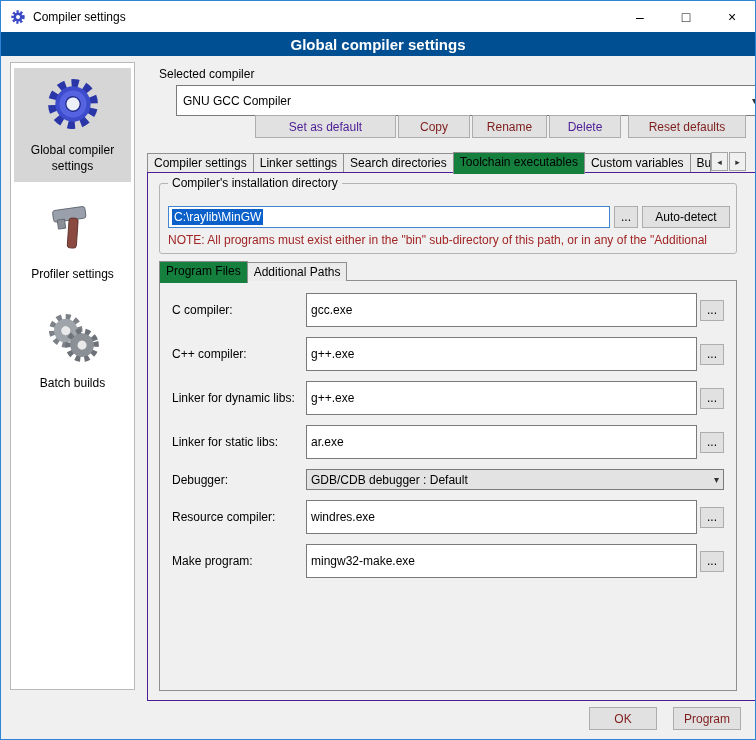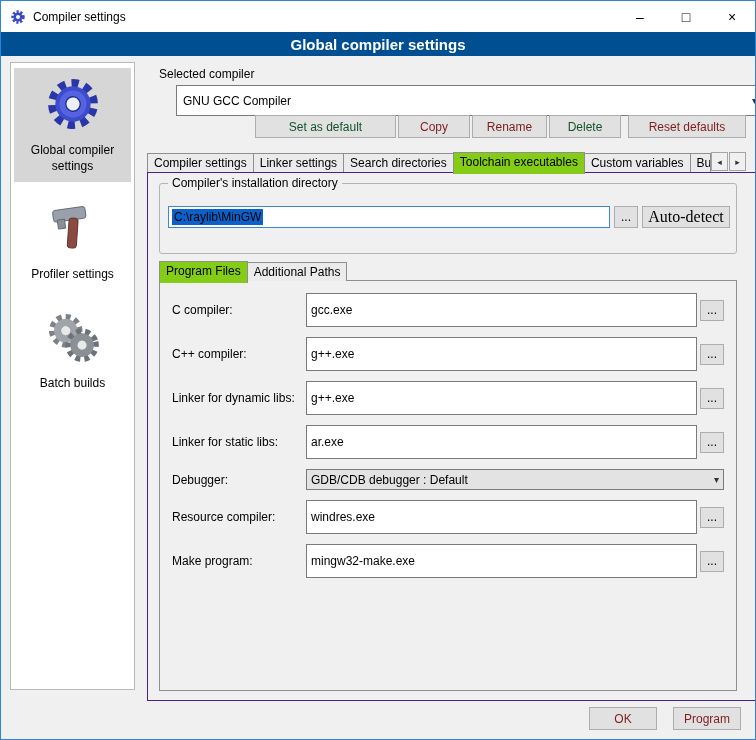--- a/index.html
+++ b/index.html
@@ -25,45 +25,45 @@
   .side-label { margin-top: 7px; line-height: 1.3; }
 
   
   .sec-label { position: absolute; left: 158px; top: 66px; }
   .combo { border: 1px solid #7a7a7a; background: #fff; display: flex; align-items: center; padding: 0 6px; cursor: pointer; }
   .combo .chev { margin-left: auto; color: #333; font-size: 10px; line-height: 1; }
   .compiler-combo { position: absolute; left: 175px; top: 84px; width: 588px; height: 31px; }
 
   .btnrow { position: absolute; left: 157px; top: 114px; width: 588px; height: 23px; display: flex; gap: 2px; }
   .btn { height: 23px; background: #e1e1e1; border: 1px solid #adadad; font-family: inherit; font-size: 12px; padding: 0 10px; cursor: pointer; color: #7f1d1d; }
-  .btn.disabled { color: #14532d; cursor: default; }
+  .btn.disabled { color: #4c1d95; cursor: default; }
   .b-setdefault { margin-left: 97px; width: 141px; }
   .b-copy { width: 72px; }
   .b-rename { width: 75px; }
   .b-delete { width: 72px; }
   .b-reset { margin-left: auto; width: 118px; }
 
   
   .tabstrip { position: absolute; left: 146px; top: 150px; width: 599px; height: 21px; display: flex; align-items: flex-end; z-index: 4; }
   .tab { height: 19px; padding: 2px 6px 0; border: 1px solid #8f8f8f; border-bottom: none; background: #ebebeb; margin-right: -1px; white-space: nowrap; cursor: pointer; flex: none; }
-  .tab.active { height: 22px; margin-bottom: -2px; background: #84cc16; z-index: 5; position: relative; }
+  .tab.active { height: 22px; margin-bottom: -2px; background: #15803d; z-index: 5; position: relative; }
   .tab.clipped { flex: 0 1 auto; min-width: 0; max-width: 46px; overflow: hidden; }
   .tab-scroll { margin-left: auto; display: flex; flex: none; margin-bottom: 1px; }
   .tsbtn { width: 17px; height: 19px; background: #f0f0f0; border: 1px solid #a5a5a5; font-size: 9px; display: flex; align-items: center; justify-content: center; cursor: pointer; margin-left: 1px; color: #333; }
 
   .tabpanel { position: absolute; left: 146px; top: 171px; width: 695px; height: 529px; border: 1px solid #4c1d95; background: #f0f0f0; z-index: 1; }
 
   
   .groupbox { position: absolute; left: 11px; top: 10px; width: 578px; height: 71px; border: 1px solid #b4b4b4; border-radius: 3px; }
   .groupbox-title { position: absolute; left: 8px; top: -8px; background: #f0f0f0; padding: 0 4px; }
   .install-row { position: absolute; left: 8px; top: 22px; right: 6px; display: flex; gap: 4px; }
   .install-input { flex: 1; height: 22px; border: 1px solid #3f86d2; background: #fff; display: flex; align-items: center; padding: 0 3px; cursor: text; }
-  .install-input .sel { background: #0b61c9; color: #000000; padding: 1px 2px; }
+  .install-input .sel { background: #0b61c9; color: #ffffff; padding: 1px 2px; }
   .browse { width: 24px; height: 22px; background: #e1e1e1; border: 1px solid #adadad; font-family: inherit; font-size: 12px; cursor: pointer; padding: 0; }
-  .autodetect { width: 88px; height: 22px; background: #e1e1e1; border: 1px solid #adadad; font-family: Liberation Serif, serif; font-size: 16px; cursor: pointer; }
+  .autodetect { width: 88px; height: 22px; background: #e1e1e1; border: 1px solid #adadad; font-family: Liberation Sans, sans-serif; font-size: 12px; cursor: pointer; }
   .note-text { position: absolute; left: 8px; top: 49px; right: 1px; color: #a22525; white-space: nowrap; overflow: hidden; }
 
   
   .subtabstrip { position: absolute; left: 11px; top: 87px; height: 21px; display: flex; align-items: flex-end; z-index: 4; }
   .subpanel { position: absolute; left: 11px; top: 107px; width: 578px; height: 411px; border: 1px solid #8f8f8f; background: #f0f0f0; padding-top: 12px; }
 
   .frow { display: flex; align-items: center; margin: 0 12px 10px 12px; }
   .flabel { width: 134px; flex: none; }
   .finput { flex: 1; height: 21px; border: 1px solid #7a7a7a; background: #fff; display: flex; align-items: center; padding: 16px 4px; cursor: text; }
   .frow .browse { width: 24px; height: 21px; margin-left: 3px; flex: none; }
@@ -174,20 +174,21 @@
 
     <div class="groupbox">
       <span class="groupbox-title">Compiler's installation directory</span>
       <div class="install-row">
         <div class="install-input">
           <span class="sel">C:\raylib\MinGW</span>
         </div>
         <button class="browse">...</button>
         <button class="autodetect">Auto-detect</button>
       </div>
+      <div class="note-text">NOTE: All programs must exist either in the "bin" sub-directory of this path, or in any of the "Additional</div>
     </div>
 
     <div class="subtabstrip">
       <div class="tab active">Program Files</div>
       <div class="tab">Additional Paths</div>
     </div>
 
     <div class="subpanel">
 
       <div class="frow">

